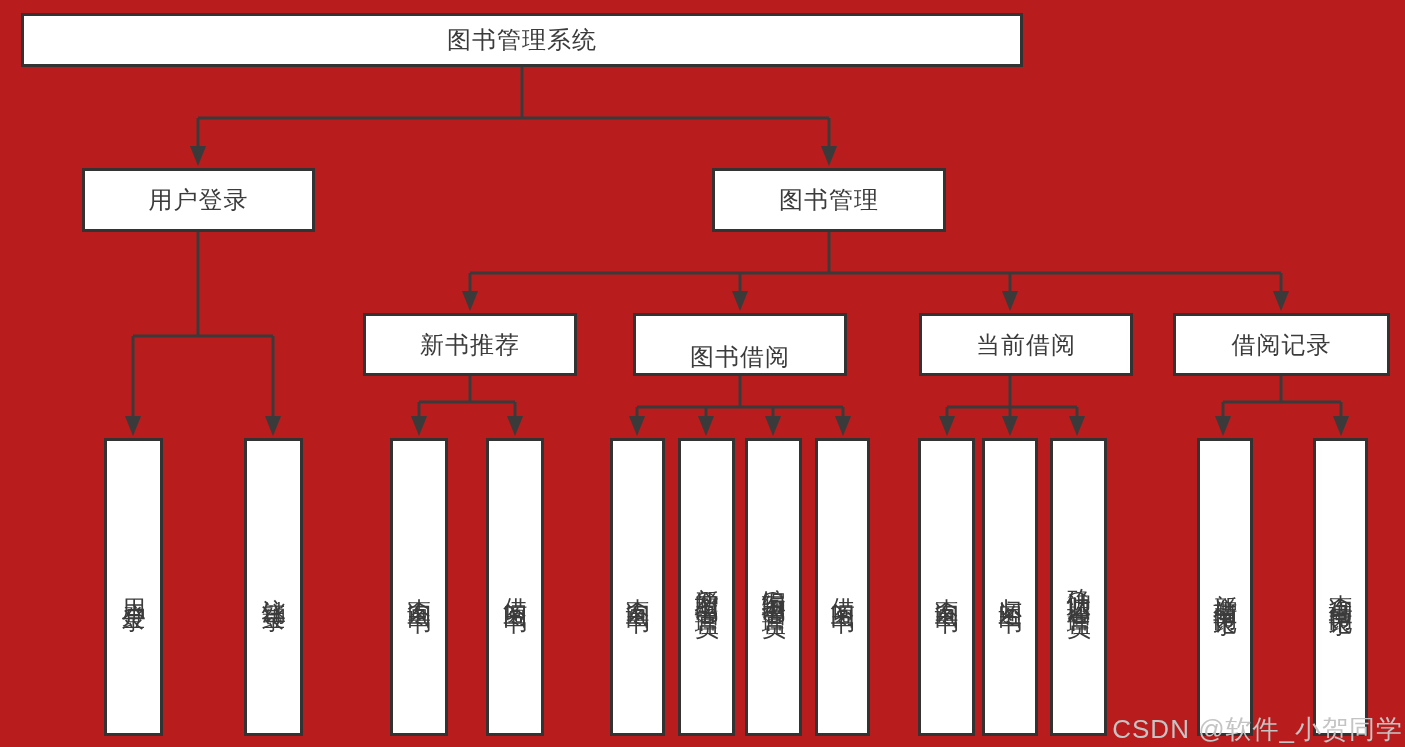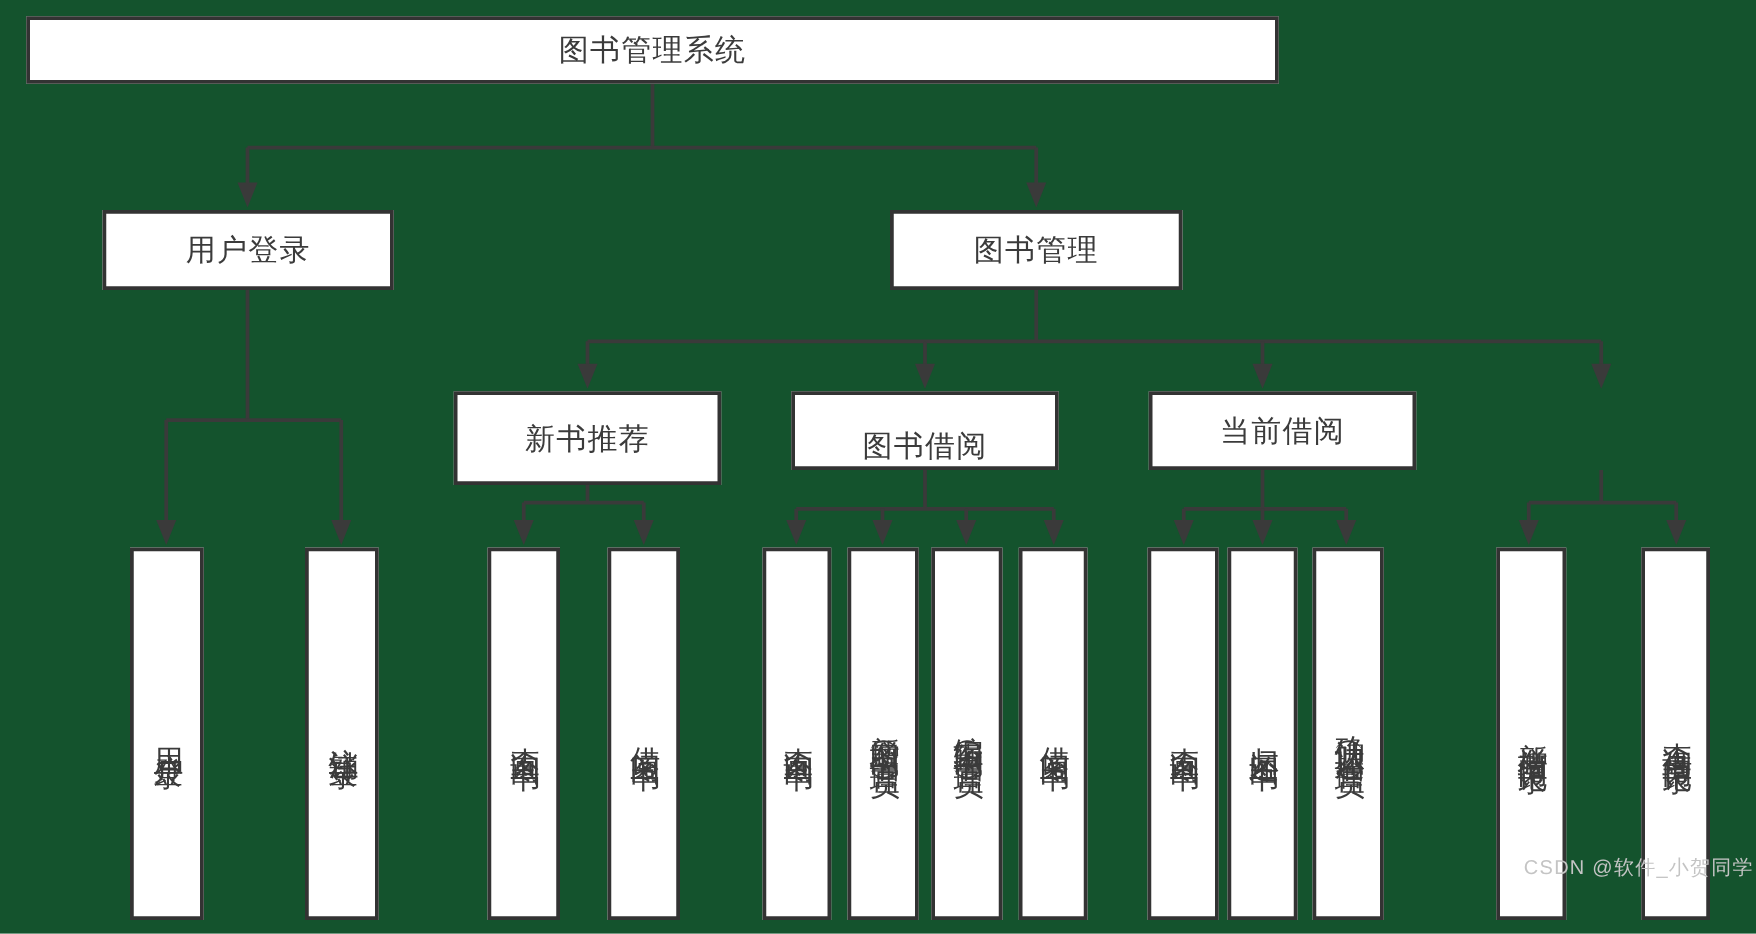--- a/index.html
+++ b/index.html
@@ -1,35 +1,35 @@
 <!DOCTYPE html>
 <html><head>
 <meta charset="utf-8">
 <style>
   html,body { margin:0; padding:0; background:#ffffff; }
   #stage {
     position:relative; width:1405px; height:747px;
-    background:#14532d; overflow:hidden;
+    background:#b91c1c; overflow:hidden;
     font-family:"Liberation Sans","DejaVu Sans",sans-serif;
   }
   #wires { position:absolute; left:0; top:0; width:1405px; height:747px; }
   .node {
     position:absolute; box-sizing:border-box;
     border:3px solid #333333; background:#ffffff;
     display:flex; align-items:center; justify-content:center;
     color:#3b3b3b; z-index:2;
   }
   .h { font-size:24px; letter-spacing:1px; white-space:nowrap; }
   .v {
     writing-mode:vertical-rl; text-orientation:mixed;
     font-size:24px; letter-spacing:4px; line-height:1.1;
   }
   .watermark {
-    position:absolute; right:2px; top:684px;
-    font-size:16px; color:#c4c4c4; letter-spacing:1px;
+    position:absolute; right:2px; top:712px;
+    font-size:26px; color:#c4c4c4; letter-spacing:1px;
     z-index:3; white-space:nowrap;
   }
 </style>
 </head>
 <body>
 
 <div id="stage">
 
   <svg id="wires" viewBox="0 0 1405 747" xmlns="http://www.w3.org/2000/svg">
     <g stroke="#3a3a3a" stroke-width="3" fill="none">
@@ -108,28 +108,31 @@
     <span>图书管理系统</span>
   </div>
 
   <div class="node h" style="left:82px; top:168px; width:233px; height:64px;">
     <span>用户登录</span>
   </div>
   <div class="node h" style="left:712px; top:168px; width:234px; height:64px;">
     <span>图书管理</span>
   </div>
 
-  <div class="node h" style="left:363px; top:313px; width:214px; height:75px;">
+  <div class="node h" style="left:363px; top:313px; width:214px; height:63px;">
     <span>新书推荐</span>
   </div>
   <div class="node h" style="left:633px; top:313px; width:214px; height:63px;align-items:flex-end;">
     <span>图书借阅</span>
   </div>
   <div class="node h" style="left:903px; top:313px; width:214px; height:63px;margin-left:16px;">
     <span>当前借阅</span>
+  </div>
+  <div class="node h" style="left:1173px; top:313px; width:217px; height:63px;">
+    <span>借阅记录</span>
   </div>
 
   <div class="node v" style="left:104px; top:438px; width:59px; height:298px;">
     <span>用户登录</span>
   </div>
   <div class="node v" style="left:244px; top:438px; width:59px; height:298px;">
     <span>注销登录</span>
   </div>
 
   <div class="node v" style="left:390px; top:438px; width:58px; height:298px;">

